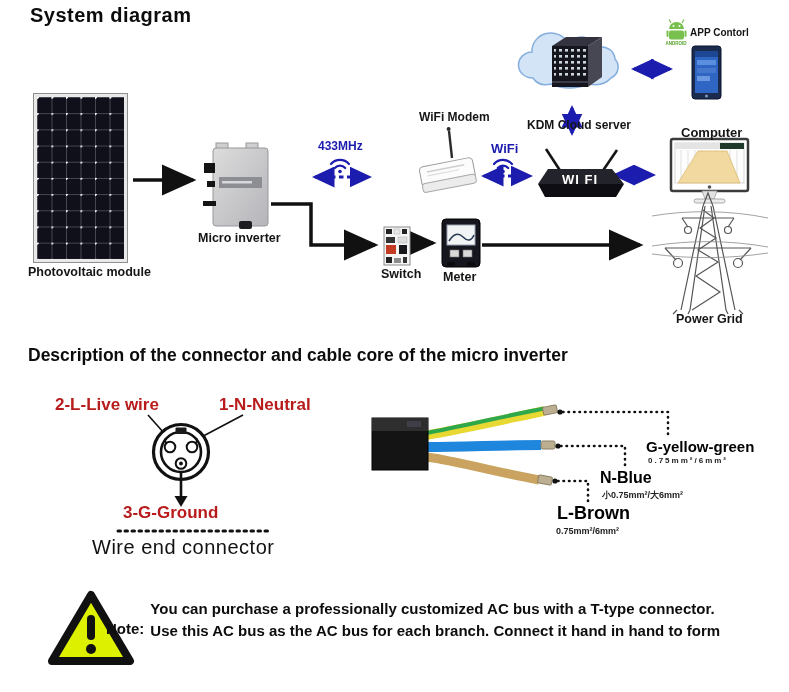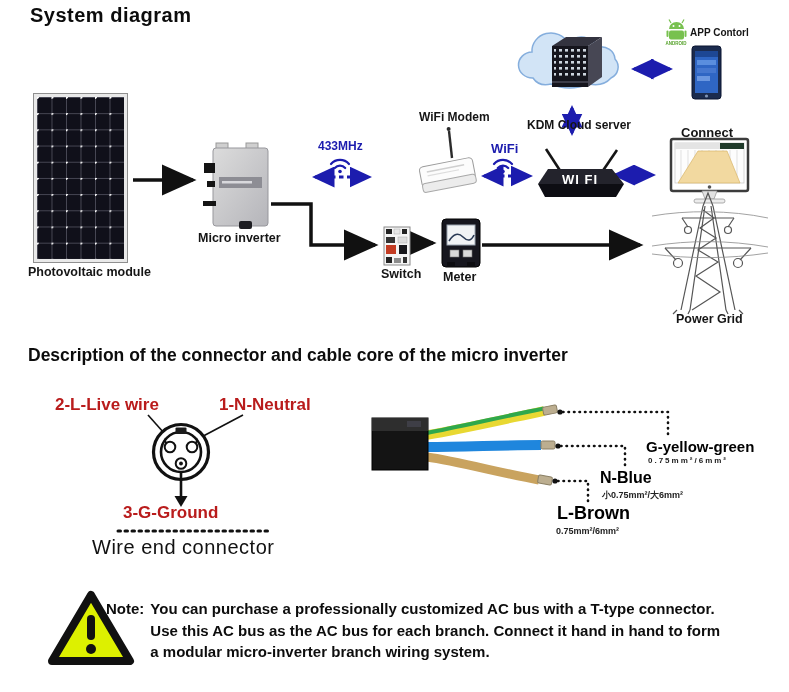--- a/index.html
+++ b/index.html
@@ -213,21 +213,21 @@
       <path d="M677,310 l-4,4 M739,310 l4,4 M690,310 l-2,4 M726,310 l2,4"></path>
     </g>
   </svg>
 
   <div class="abs dev-label" style="left:198px;top:231px;">Micro inverter</div>
   <div class="abs blue-label" style="left:318px;top:139px;">433MHz</div>
   <div class="abs dev-label" style="left:419px;top:110px;font-size:12px;">WiFi Modem</div>
   <div class="abs blue-label" style="left:491px;top:141px;font-size:13px;">WiFi</div>
   <div class="abs dev-label" style="left:527px;top:89px;font-size:12px;margin-top:29px;">KDM Cloud server</div>
   <div class="abs dev-label" style="left:690px;top:27px;font-size:10px;">APP Contorl</div>
-  <div class="abs dev-label" style="left:681px;top:125px;font-size:13px;">Connect</div>
+  <div class="abs dev-label" style="left:681px;top:125px;font-size:13px;">Computer</div>
   <div class="abs dev-label" style="left:381px;top:267px;">Switch</div>
   <div class="abs dev-label" style="left:443px;top:270px;">Meter</div>
   <div class="abs dev-label" style="left:676px;top:312px;">Power Grid</div>
 
   <div class="abs t-sec" style="left:28px;top:345px;">Description of the connector and cable core of the micro inverter</div>
 
   <div class="abs pin-label" style="left:55px;top:395px;">2-L-Live wire</div>
   <div class="abs pin-label" style="left:219px;top:395px;">1-N-Neutral</div>
   <div class="abs pin-label" style="left:123px;top:503px;">3-G-Ground</div>
   <div class="abs conn-caption" style="left:92px;top:536px;">Wire end connector</div>
@@ -281,21 +281,20 @@
   <div class="abs wire-name" style="left:557px;top:503px;font-size:18px;">L-Brown</div>
   <div class="abs wire-spec" style="left:556px;top:526px;font-size:9px;">0.75mm²/6mm²</div>
 
   <svg class="abs" style="left:46px;top:588px;" width="90" height="82" viewBox="0 0 90 82">
     <path d="M45,7 L84,73 L6,73 Z" fill="#ddf000" stroke="#111" stroke-width="8" stroke-linejoin="round"></path>
     <rect x="41" y="27" width="8" height="25" rx="4" fill="#111"></rect>
     <circle cx="45" cy="61" r="5" fill="#111"></circle>
   </svg>
 
   <div class="abs" style="left:106px;top:598px;width:668px;display:flex;">
-    <div class="note-text note-label" style="flex:0 0 auto;margin-right:6px;">Note:</div>
+    <div class="note-text note-label" style="flex:0 0 auto;margin-right:6px;margin-top:20px;">Note:</div>
     <div style="flex:1;">
       <div class="note-text">You can purchase a professionally customized AC bus with a T-type connector.</div>
       <div class="note-text">Use this AC bus as the AC bus for each branch. Connect it hand in hand to form</div>
-      <div class="note-text">a modular micro-inverter branch wiring system.</div>
     </div>
   </div>
 
 </div>
 
 </body></html>

